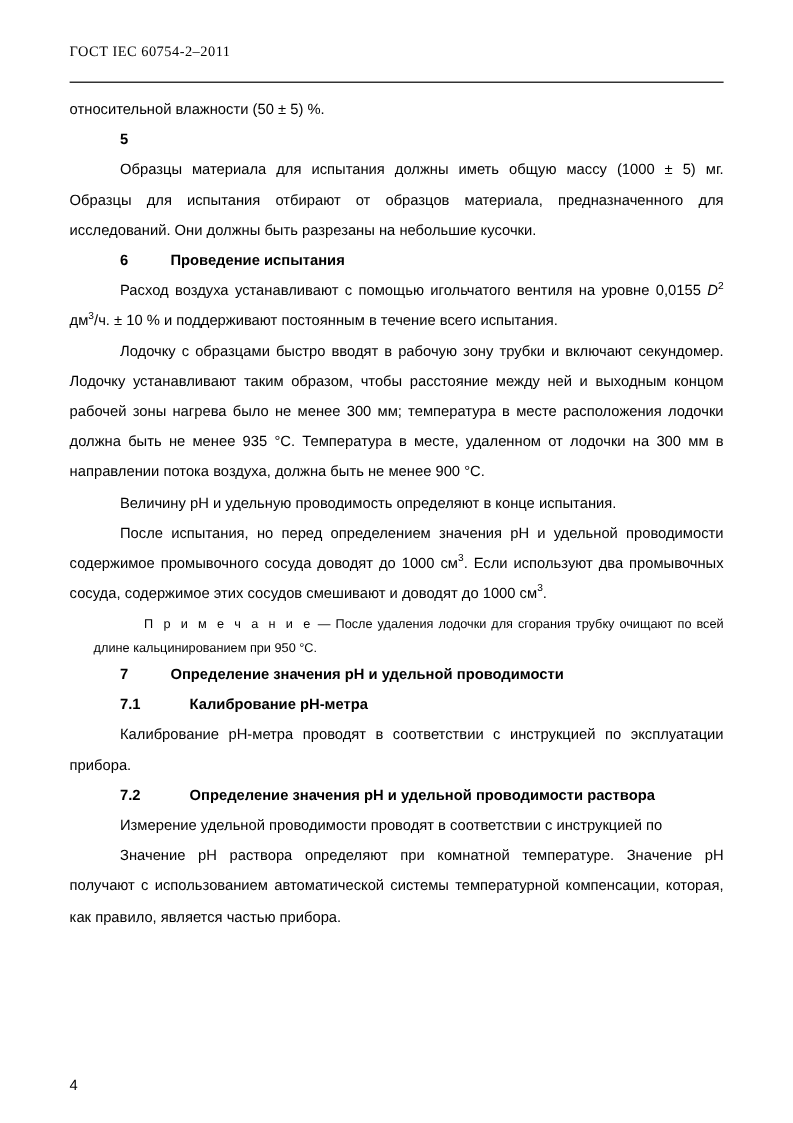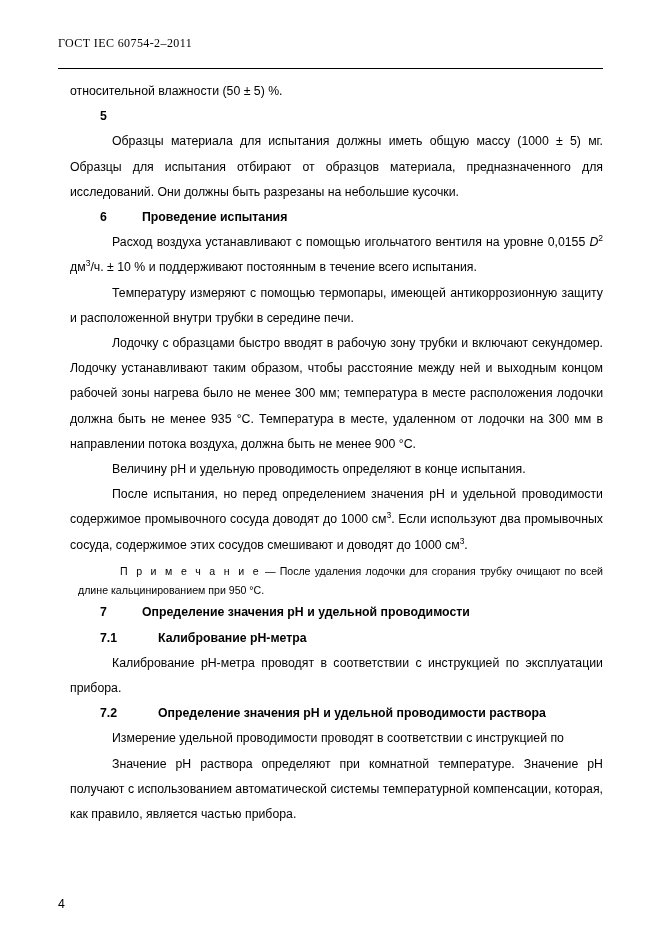--- a/index.html
+++ b/index.html
@@ -29,21 +29,21 @@
     margin-bottom: 17px;
     white-space: nowrap;
   }
   .rule {
     border: none;
     border-top: 1px solid #000;
     margin: 0 0 10px 0;
     height: 0;
   }
   p {
-    margin: 0 0 0 12px;
+    margin: 0 0 0 0;
     font-size: 12.3px;
     line-height: 2.05;
     text-align: justify;
     text-justify: inter-word;
   }
   p.ind { text-indent: 42px; }
   .heading {
     font-size: 12.3px;
     font-weight: bold;
     line-height: 2.05;
@@ -100,21 +100,20 @@
   <p class="ind">Образцы материала для испытания должны иметь общую массу (1000 ± 5) мг. Образцы для испытания отбирают от образцов материала, предназначенного для исследований. Они должны быть разрезаны на небольшие кусочки.</p>
 
   <div class="heading">
     <span class="num">6</span>
     <span class="txt">Проведение испытания</span>
   </div>
 
 
   <p class="ind"><span>Расход воздуха устанавливают с помощью игольчатого вентиля на уровне 0,0155 </span><span class="italic">D</span><sup>2</sup><span> дм<sup>3</sup>/ч. ± 10 % и поддерживают постоянным в течение всего испытания.</span></p>
 
-  <p class="ind">Температуру измеряют с помощью термопары, имеющей антикоррозионную защиту и расположенной внутри трубки в середине печи.</p>
 
   <p class="ind">Лодочку с образцами быстро вводят в рабочую зону трубки и включают секундомер. Лодочку устанавливают таким образом, чтобы расстояние между ней и выходным концом рабочей зоны нагрева было не менее 300 мм; температура в месте расположения лодочки должна быть не менее 935 °C. Температура в месте, удаленном от лодочки на 300 мм в направлении потока воздуха, должна быть не менее 900 °C.</p>
 
 
   <p class="ind">Величину pH и удельную проводимость определяют в конце испытания.</p>
 
   <p class="ind"><span>После испытания, но перед определением значения pH и удельной проводимости содержимое промывочного сосуда доводят до 1000 см</span><sup>3</sup><span>. Если используют два промывочных сосуда, содержимое этих сосудов смешивают и доводят до 1000 см</span><sup>3</sup>.</p>
 
   <div class="note"><span class="lbl">П р и м е ч а н и е</span><span> — После удаления лодочки для сгорания трубку очищают по всей длине кальцинированием при 950 °C.</span></div>
 

